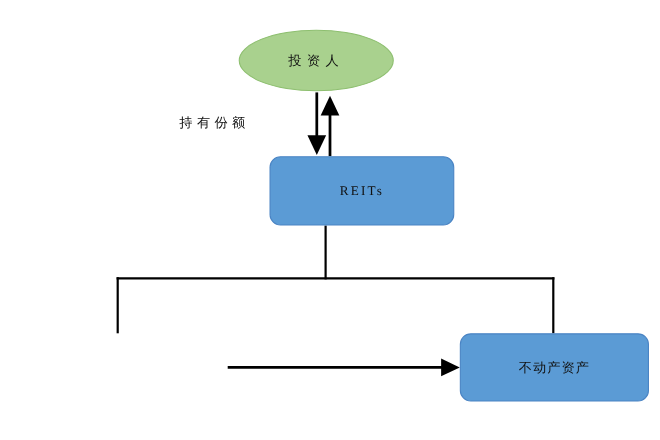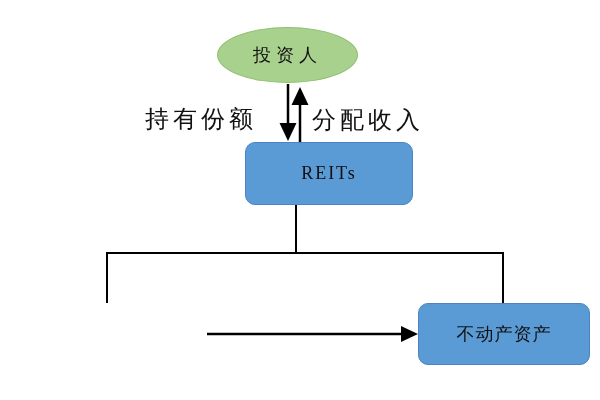--- a/index.html
+++ b/index.html
@@ -12,21 +12,21 @@
     font-family: "Liberation Serif", "DejaVu Serif", serif;
     color: #111111;
   }
   .layer { position: absolute; left: 0; top: 0; }
   .node {
     position: absolute;
     display: flex;
     align-items: center;
     justify-content: center;
     box-sizing: border-box;
-    font-size: 18px;
+    font-size: 12px;
     letter-spacing: 1px;
     color: #111111;
   }
   .node-blue {
     background: #5b9bd5;
     border: 1.5px solid #4a84c4;
     border-radius: 10px;
   }
   .node-green {
     background: #a9d18e;
@@ -34,21 +34,21 @@
     border-radius: 50%;
   }
   .node-investor  { left: 217px; top: 27px;  width: 141px; height: 56px; letter-spacing: 5px; }
   .node-reits     { left: 212px; top: 142px; width: 168px; height: 63px; letter-spacing: 2px; margin-left: 33px; }
   .node-manager   { left: 8px;   top: 303px; width: 199px; height: 62px; }
   .node-property  { left: 418px; top: 303px; width: 172px; height: 62px; }
   .edge-label {
     position: absolute;
     width: 100px;
     text-align: center;
-    font-size: 24px;
+    font-size: 12px;
     letter-spacing: 4px;
     white-space: nowrap;
     color: #111111;
   }
   .label-hold       { left: 145px; top: 103px; }
   .label-distribute { left: 312px; top: 104px; }
   .label-service    { left: 267px; top: 301px; }
   svg line    { stroke: #000000; }
   svg polygon { fill: #000000; }
 </style>
@@ -90,16 +90,15 @@
     <span>REITs</span>
   </div>
 
 
   <div class="node node-blue node-property">
     <span>不动产资产</span>
   </div>
 
   <div class="edge-label label-hold">持有份额</div>
 
-  <div class="edge-label label-distribute">分配收入</div>
 
 
 </div>
 
 </body></html>

